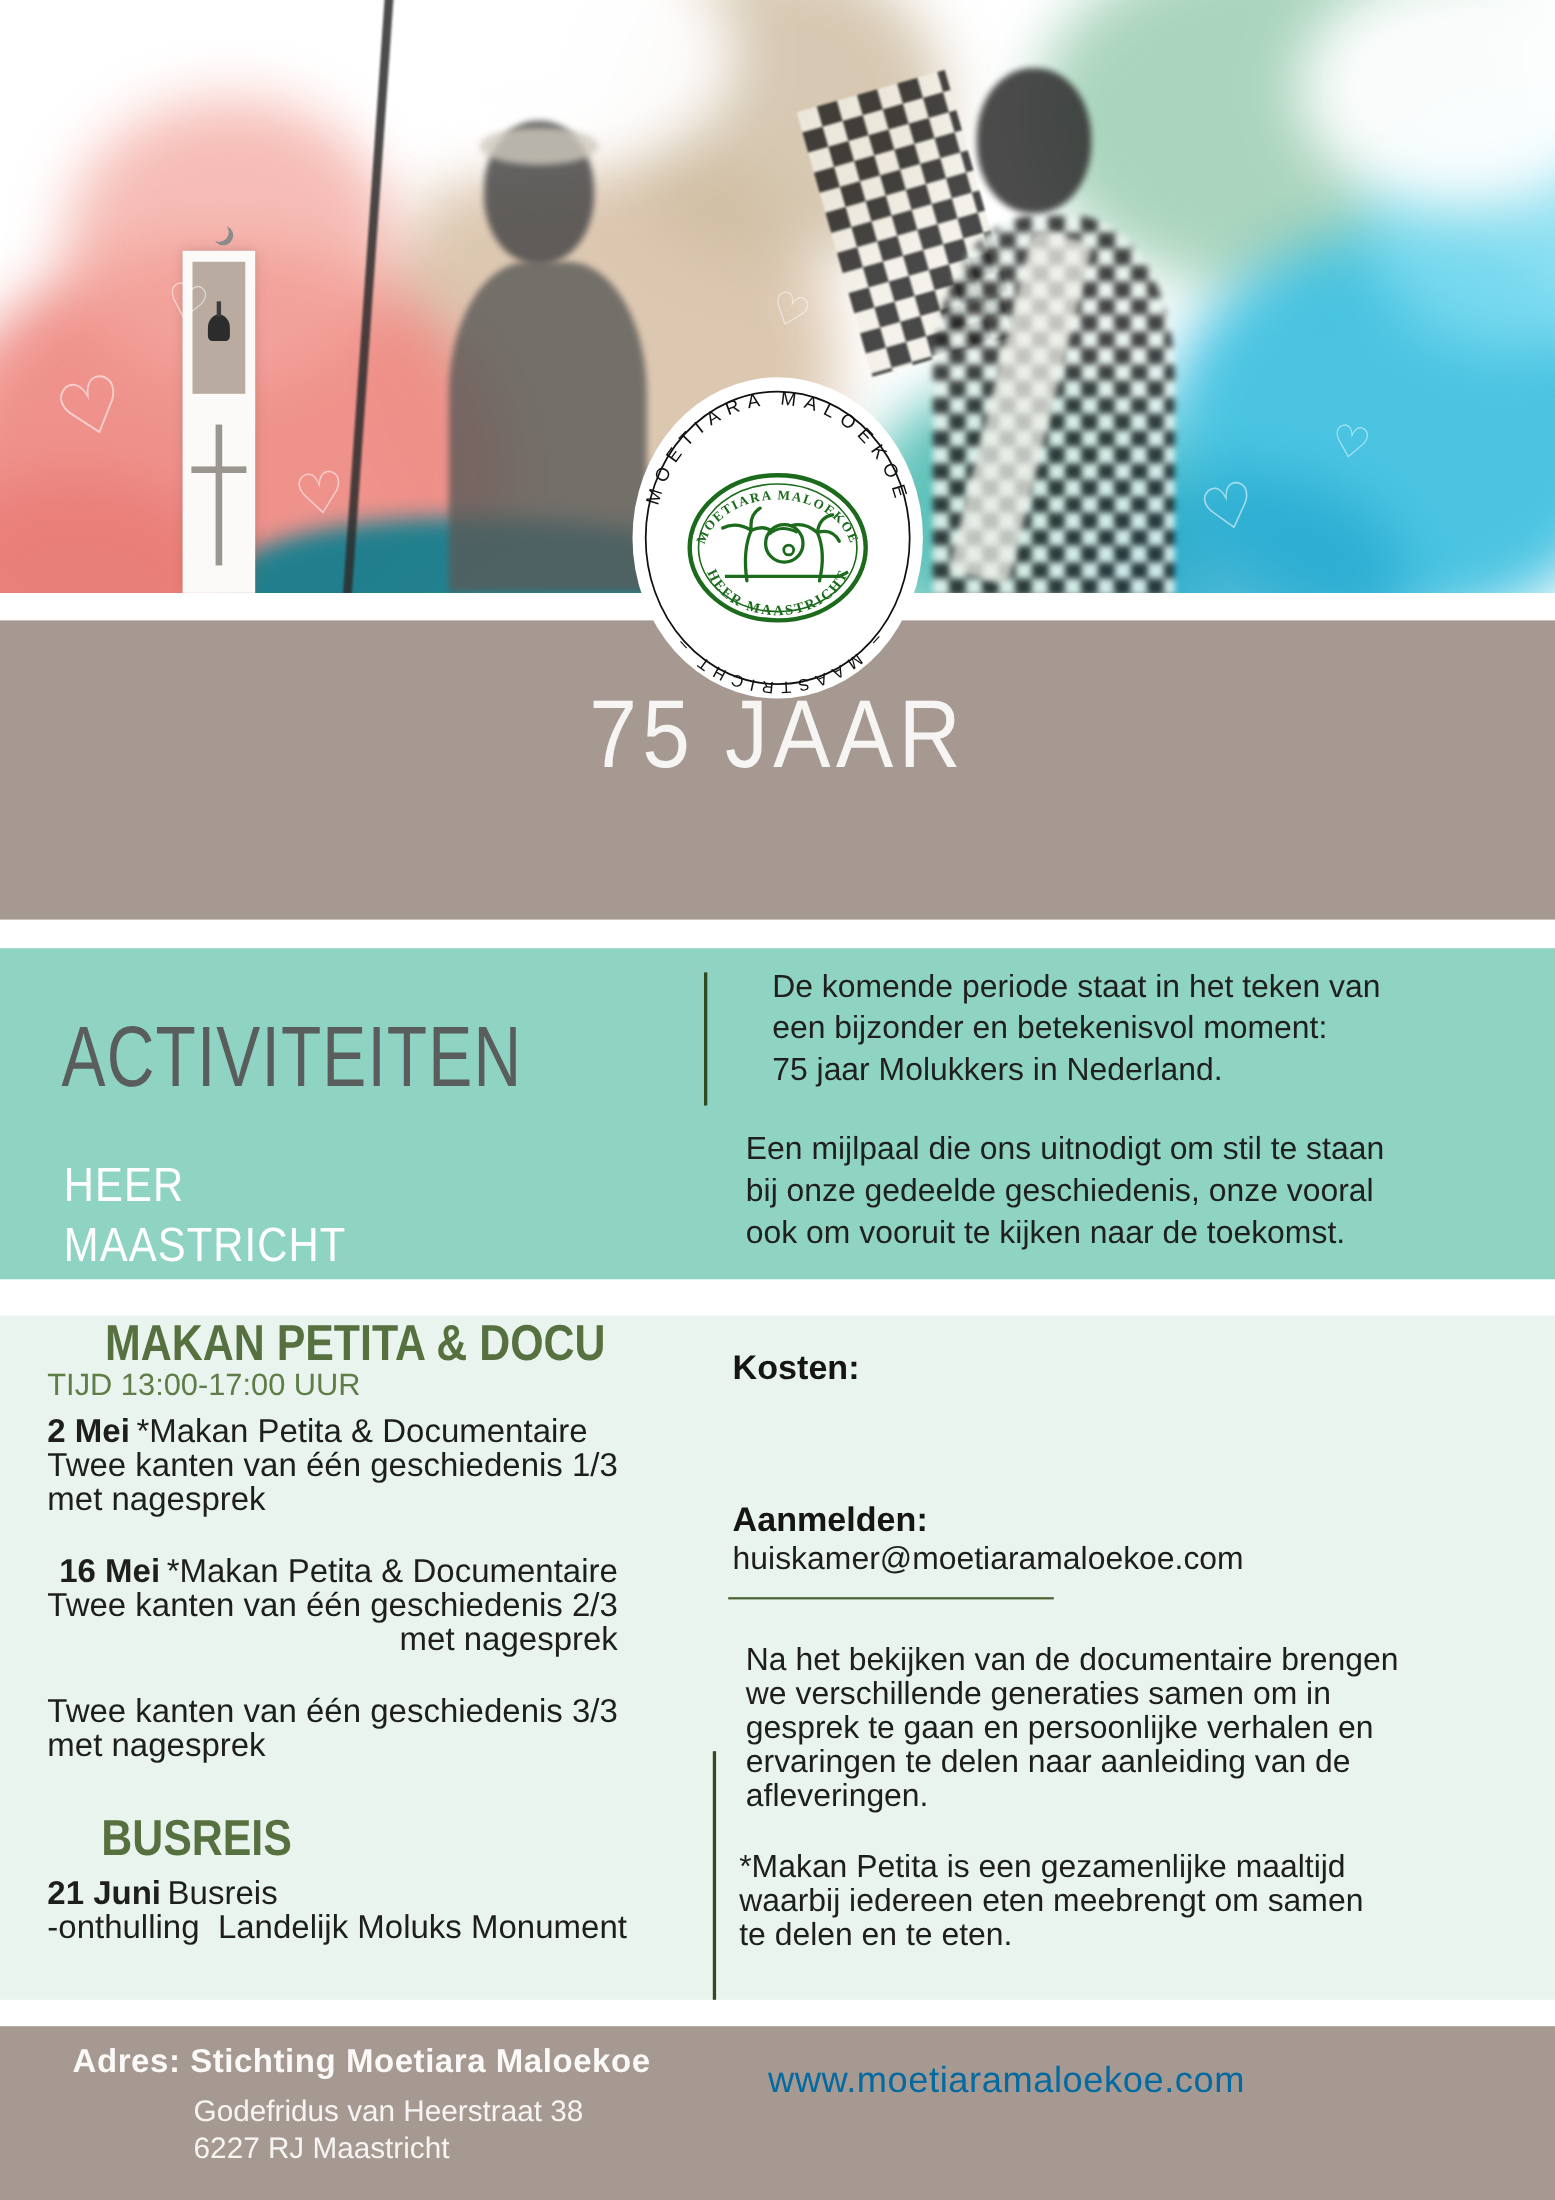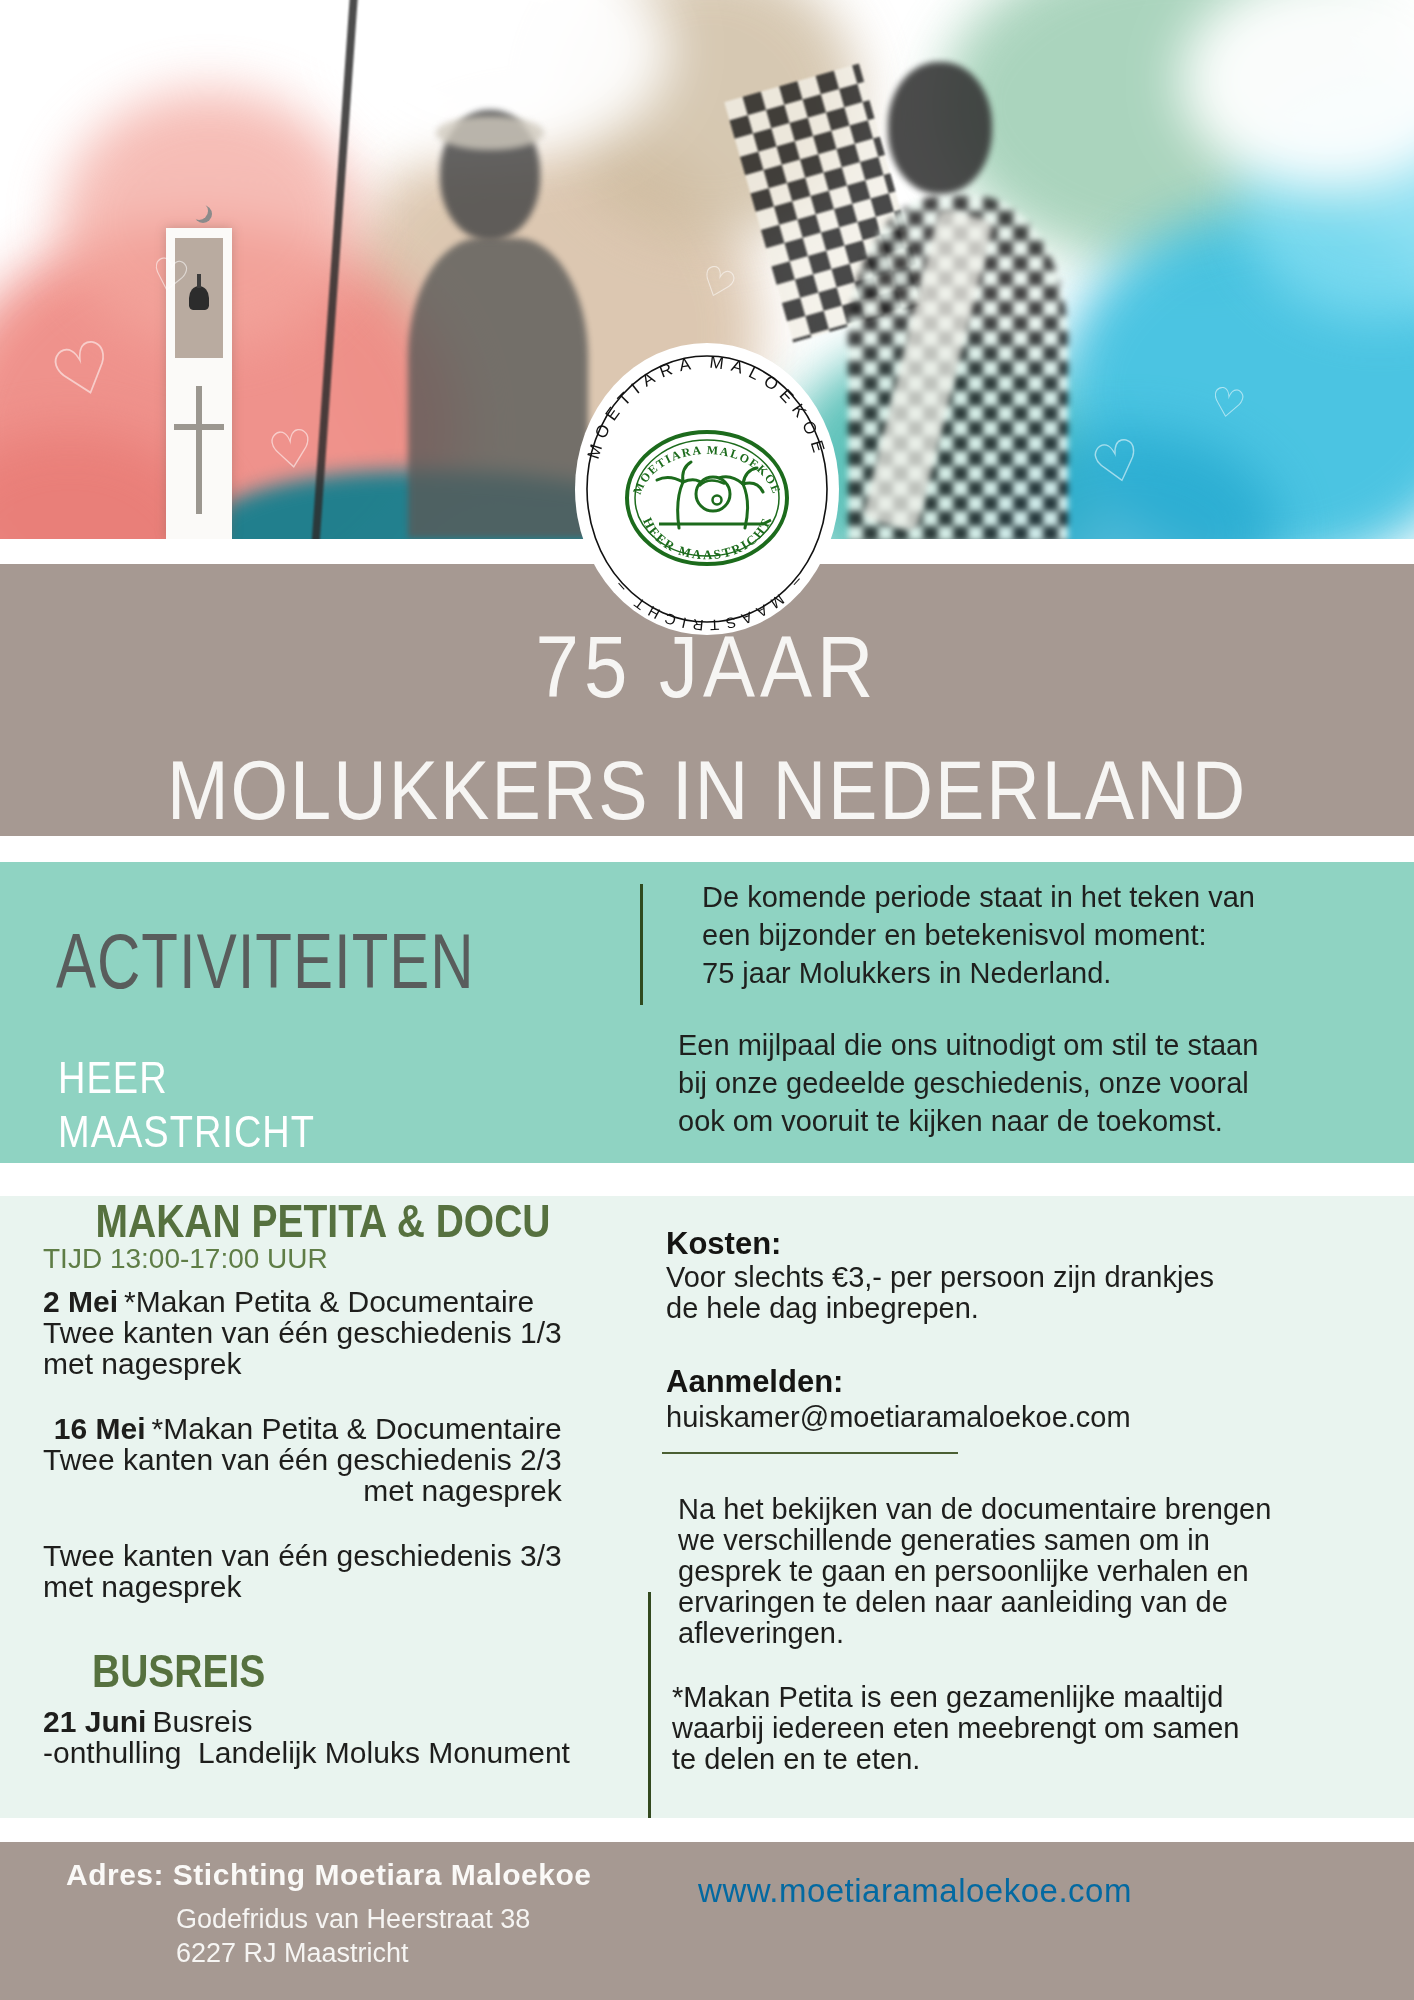--- a/index.html
+++ b/index.html
@@ -184,21 +184,20 @@
     <text font-family="Liberation Serif, serif" font-size="12" font-weight="bold" letter-spacing="1.5" fill="#1c6b1c">
       <textPath href="#arcInTop" startOffset="50%" text-anchor="middle">MOETIARA MALOEKOE</textPath>
     </text>
     <text font-family="Liberation Serif, serif" font-size="13" font-weight="bold" letter-spacing="2" fill="#1c6b1c">
       <textPath href="#arcInBottom" startOffset="50%" text-anchor="middle">HEER MAASTRICHT</textPath>
     </text>
   </svg>
 
   <div class="banner"></div>
   <div class="banner-line banner-line1"><span class="stretch">75 JAAR</span></div>
-  <div class="banner-line banner-line2"><span class="stretch">MOLUKKERS IN NEDERLAND</span></div>
 
   <div class="teal"></div>
   <div class="activiteiten">ACTIVITEITEN</div>
   <div class="loc-line loc1">HEER</div>
   <div class="loc-line loc2">MAASTRICHT</div>
   <div class="vline-teal"></div>
   <div class="teal-par tp1">
     <div class="ln">De komende periode staat in het teken van</div>
     <div class="ln">een bijzonder en betekenisvol moment:</div>
     <div class="ln">75 jaar Molukkers in Nederland.</div>
@@ -229,24 +228,20 @@
     <div class="ln">met nagesprek</div>
   </div>
 
   <div class="busreis-head"><span class="stretch">BUSREIS</span></div>
   <div class="event ev4">
     <div class="ln"><b>21 Juni</b><span>Busreis</span></div>
     <div class="ln keep-space">-onthulling  Landelijk Moluks Monument</div>
   </div>
 
   <div class="rcol-label kosten-label">Kosten:</div>
-  <div class="rcol-text kosten-lines">
-    <div class="ln">Voor slechts €3,- per persoon zijn drankjes</div>
-    <div class="ln">de hele dag inbegrepen.</div>
-  </div>
   <div class="rcol-label aanmelden-label">Aanmelden:</div>
   <div class="rcol-text email">huiskamer@moetiaramaloekoe.com</div>
   <div class="hrule"></div>
   <div class="vline-mint"></div>
 
   <div class="rcol-text note1">
     <div class="ln">Na het bekijken van de documentaire brengen</div>
     <div class="ln">we verschillende generaties samen om in</div>
     <div class="ln">gesprek te gaan en persoonlijke verhalen en</div>
     <div class="ln">ervaringen te delen naar aanleiding van de</div>

